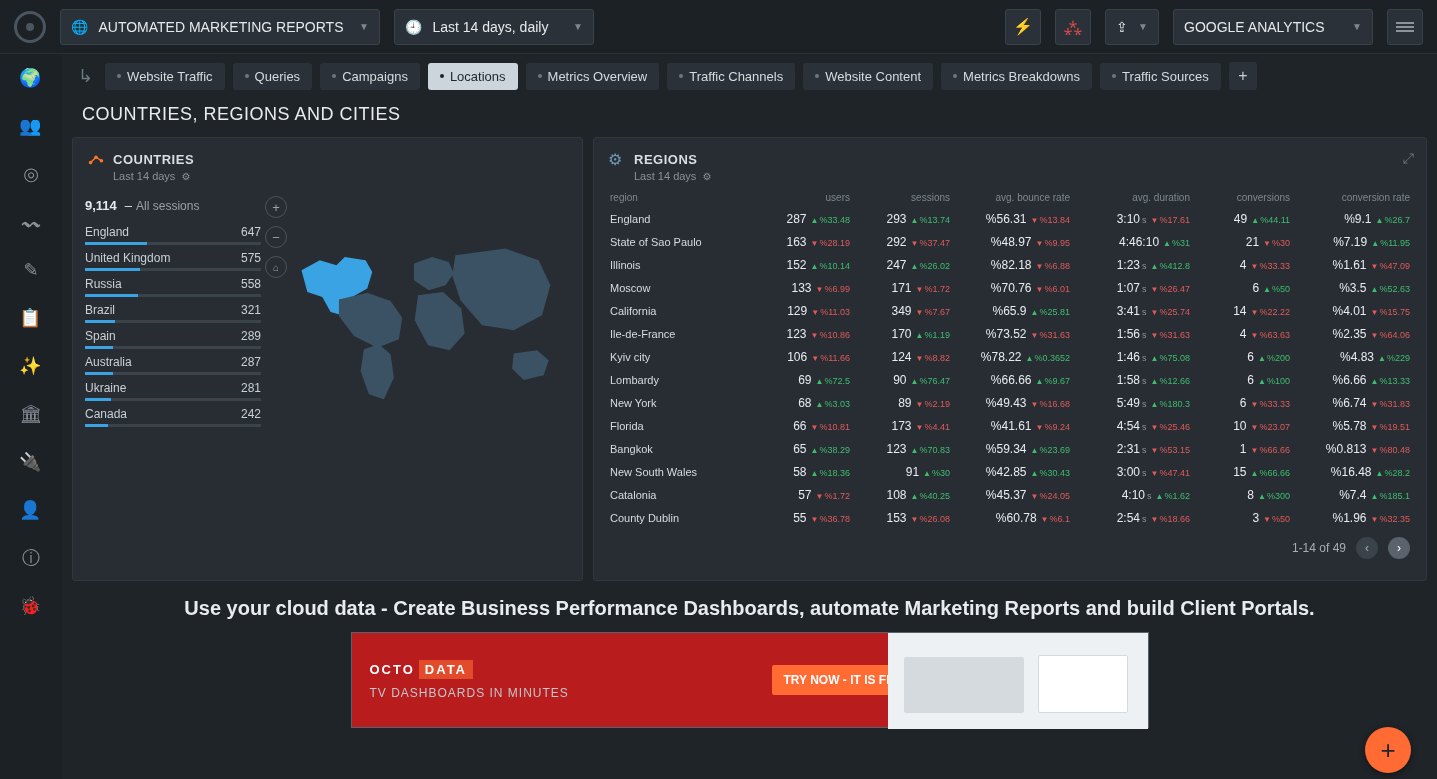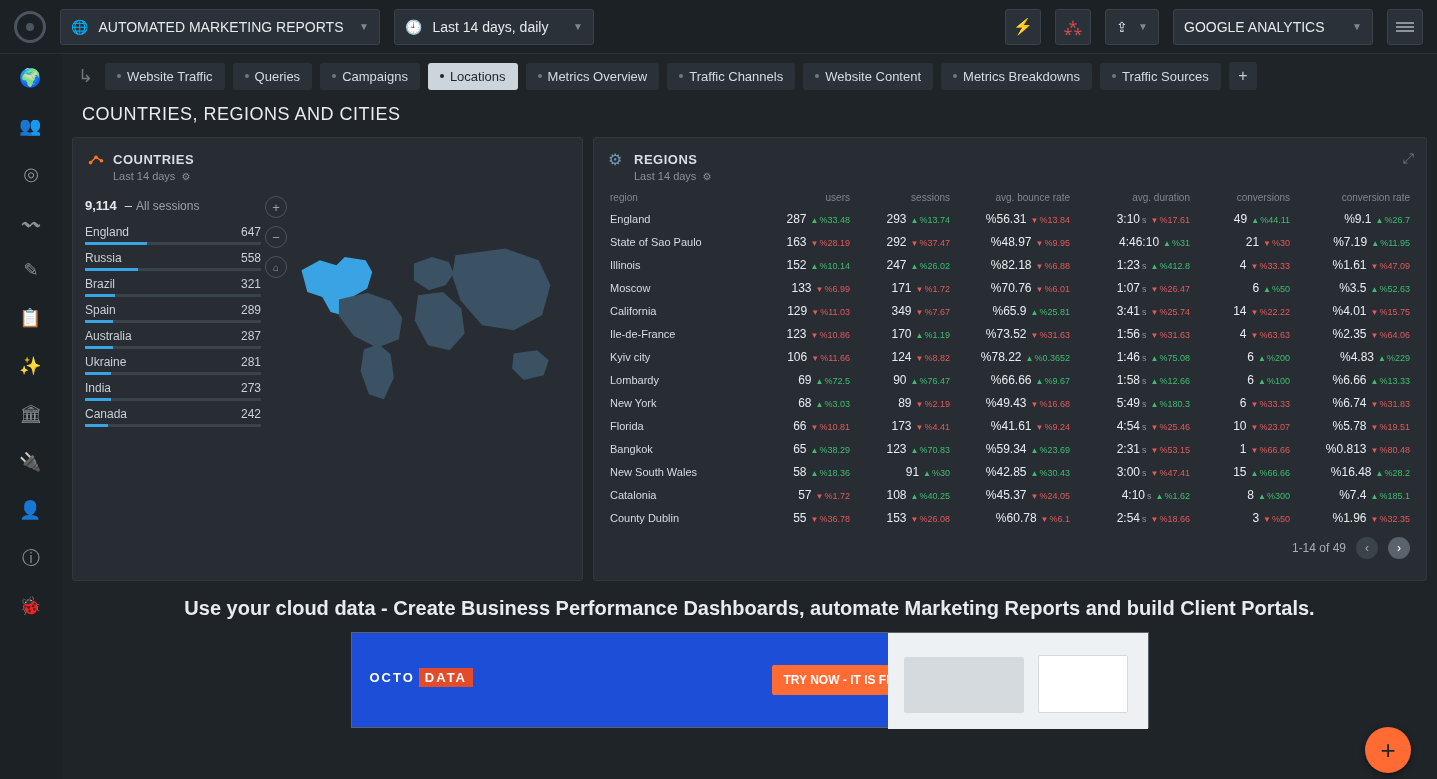--- a/index.html
+++ b/index.html
@@ -59,21 +59,21 @@
 .col .chg { font-size:9px; }
 .chg.up { color:#3fbd6f; }
 .chg.dn { color:#e05a5a; }
 .chg .arr { font-size:8px; margin-right:1px; }
 .rfoot { display:flex; justify-content:flex-end; align-items:center; gap:10px; padding:8px 16px; font-size:12px; color:#a6aeb5; }
 .rfoot .pgbtn { width:22px; height:22px; border-radius:50%; background:#3a424a; display:flex; align-items:center; justify-content:center; cursor:pointer; font-size:12px; }
 .rfoot .pgbtn.active { background:#5a636c; color:#fff; }
 .expand-ic { position:absolute; top:12px; right:12px; color:#6e7880; font-size:14px; cursor:pointer; }
 .promo { text-align:center; margin-top:16px; }
 .promo .head { font-size:20px; font-weight:700; color:#e8ecef; margin-bottom:12px; }
-.banner { width:798px; height:96px; margin:0 auto; background:#1d4ed8; display:flex; align-items:center; position:relative; border:1px solid #5a636c; }
+.banner { width:798px; height:96px; margin:0 auto; background:#b91c1c; display:flex; align-items:center; position:relative; border:1px solid #5a636c; }
 .banner .left { width:560px; padding:14px 18px; text-align:left; }
 .banner .brand { display:inline-block; margin-bottom:6px; }
 .banner .brand .b1 { color:#fff; font-weight:700; letter-spacing:2px; font-size:13px; }
 .banner .brand .b2 { background:#e34c2a; color:#fff; font-weight:700; letter-spacing:2px; font-size:13px; padding:2px 6px; margin-left:4px; }
 .banner .l2 { color:#e6e9ec; font-size:17px; font-weight:600; letter-spacing:0.5px; }
 .banner .l3 { color:#c0c6cc; font-size:12px; letter-spacing:1px; margin-top:2px; }
 .banner .cta { position:absolute; left:420px; top:32px; background:#ff6b33; color:#fff; font-size:12px; font-weight:700; padding:8px 12px; border-radius:2px; cursor:pointer; }
 .banner .preview { position:absolute; right:0; top:0; width:260px; height:96px; background:#eef1f3; }
 .banner .preview .pmap { position:absolute; left:16px; top:24px; width:120px; height:56px; background:#d4dade; border-radius:2px; }
 .banner .preview .pbars { position:absolute; right:20px; top:22px; width:90px; height:58px; background:#ffffff; border:1px solid #d4dade; border-radius:2px; }
@@ -209,20 +209,29 @@
                     <div class="line1">
                       <span>England</span>
                       <span>647</span>
                     </div>
                     <div class="bar">
                       <div class="fill" style="width:35%"></div>
                     </div>
                   </div>
                   <div class="crow">
                     <div class="line1">
+                      <span>United Kingdom</span>
+                      <span>575</span>
+                    </div>
+                    <div class="bar">
+                      <div class="fill" style="width:31%"></div>
+                    </div>
+                  </div>
+                  <div class="crow">
+                    <div class="line1">
                       <span>Russia</span>
                       <span>558</span>
                     </div>
                     <div class="bar">
                       <div class="fill" style="width:30%"></div>
                     </div>
                   </div>
                   <div class="crow">
                     <div class="line1">
                       <span>Brazil</span>
@@ -247,29 +256,20 @@
                       <span>287</span>
                     </div>
                     <div class="bar">
                       <div class="fill" style="width:16%"></div>
                     </div>
                   </div>
                   <div class="crow">
                     <div class="line1">
                       <span>Ukraine</span>
                       <span>281</span>
-                    </div>
-                    <div class="bar">
-                      <div class="fill" style="width:15%"></div>
-                    </div>
-                  </div>
-                  <div class="crow">
-                    <div class="line1">
-                      <span>India</span>
-                      <span>273</span>
                     </div>
                     <div class="bar">
                       <div class="fill" style="width:15%"></div>
                     </div>
                   </div>
                   <div class="crow">
                     <div class="line1">
                       <span>Canada</span>
                       <span>242</span>
                     </div>
@@ -722,20 +722,21 @@
       </div>
     </div>
 
     <div class="promo">
       <div class="head">Use your cloud data - Create Business Performance Dashboards, automate Marketing Reports and build Client Portals.</div>
       <div class="banner">
         <div class="left">
           <div class="brand">
             <span class="b1">OCTO</span><span class="b2">DATA</span>
           </div>
+          <div class="l3">TV DASHBOARDS IN MINUTES</div>
         </div>
         <div class="cta">TRY NOW - IT IS FREE</div>
         <div class="preview">
           <div class="pmap"></div>
             <div class="pbars"></div>
         </div>
       </div>
     </div>
 
     <div class="fab">+</div>

